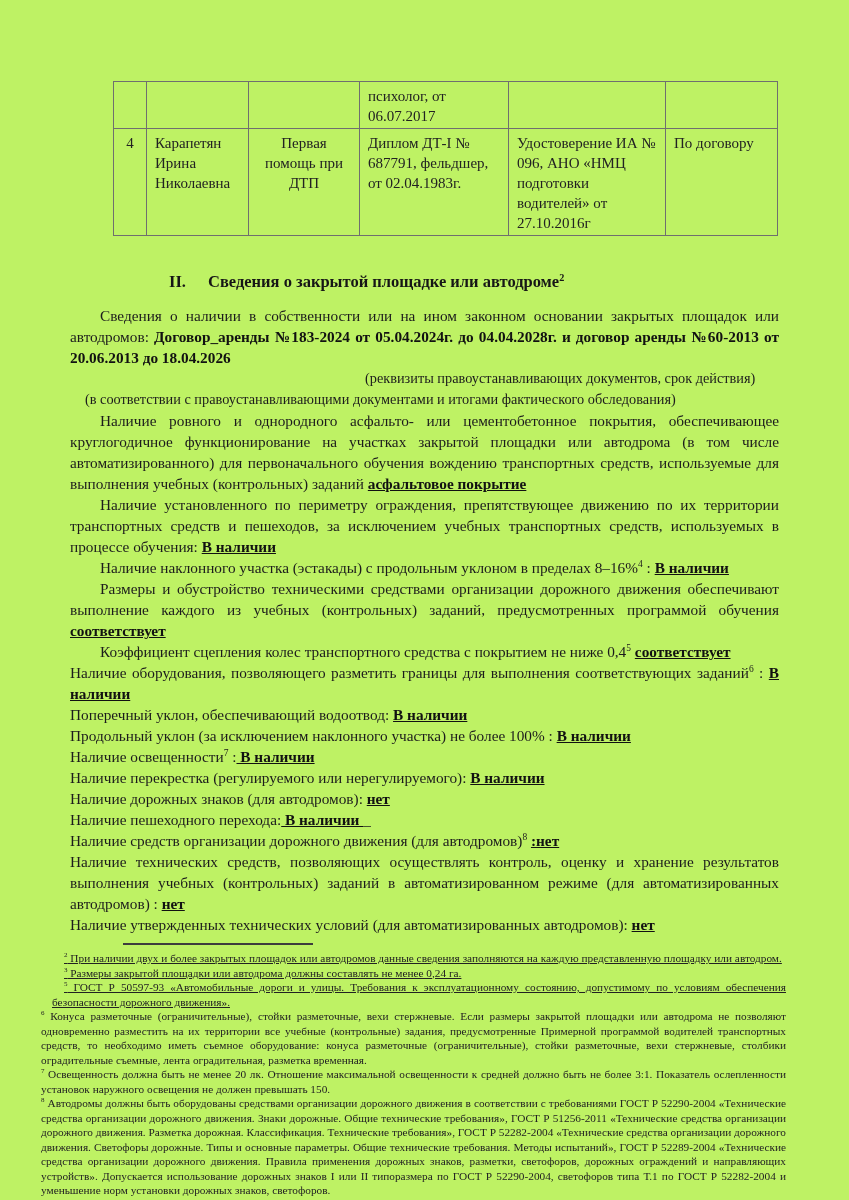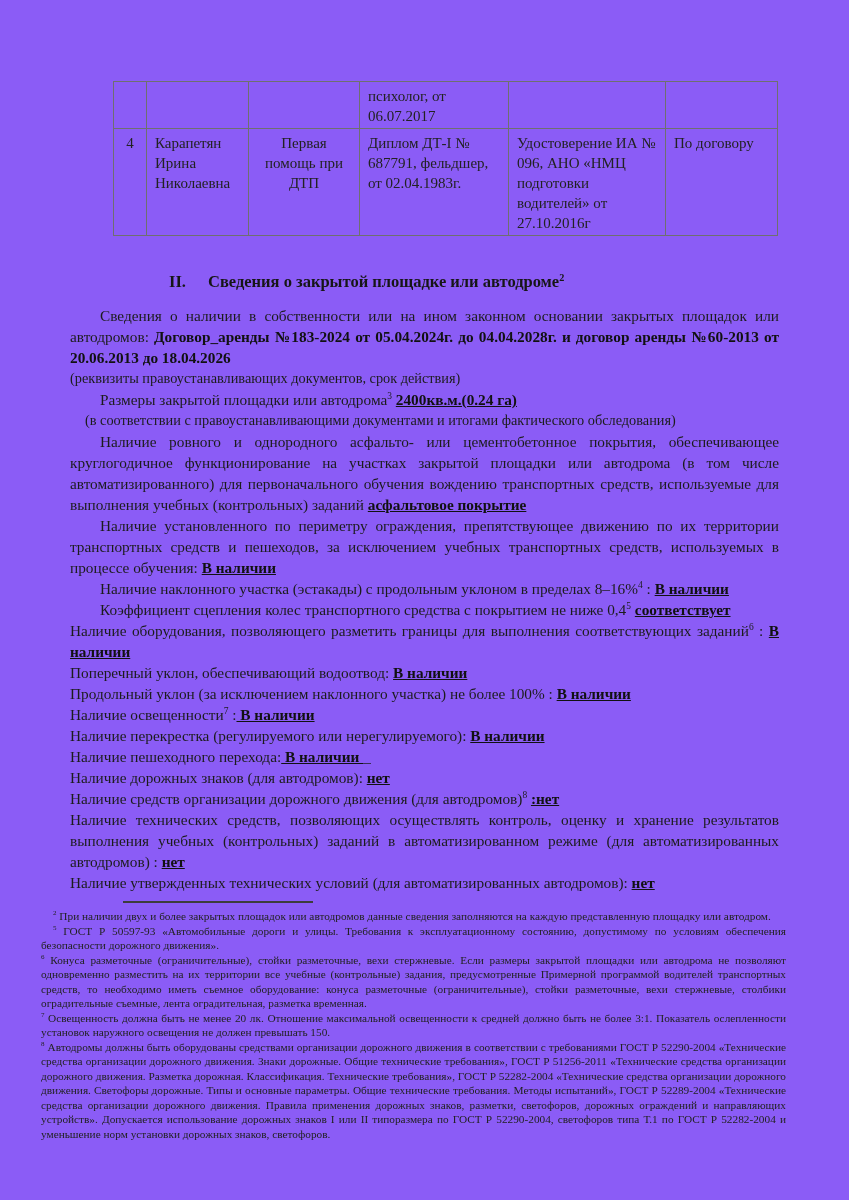--- a/index.html
+++ b/index.html
@@ -1,20 +1,20 @@
 <!DOCTYPE html>
 <html><head>
 <meta charset="utf-8">
 <style>
   html,body{margin:0;padding:0;background:#e8e8e8;}
   .page{
     position:relative;
     width:849px;height:1200px;
     margin:0 auto;
-    background:#8b5cf6;
+    background:#bef264;
     color:#1f1f1f;
     font-family:"Liberation Serif","DejaVu Serif",serif;
     overflow:hidden;
     box-sizing:border-box;
     padding:81px 70px 0 70px;
   }
   
   table.doc-table{
     border-collapse:collapse;
     table-layout:fixed;
@@ -38,42 +38,42 @@
     margin:36px 0 13px 99px;
     font-weight:bold;
     font-size:16.5px;
     color:#161616;
   }
   .heading .h-num{display:inline-block;min-width:18px;margin-right:21px;}
   
   .body-text{font-size:15.3px;line-height:21px;text-align:justify;color:#1c1c1c;}
   .para{margin:0;}
   .para.indent{text-indent:30px;}
-  .para.caption-shift{text-align:left;white-space:nowrap;font-size:14.3px;}
+  .para.caption-shift{margin-left:295px;text-align:left;white-space:nowrap;font-size:14.3px;}
   .para.caption-indent{text-indent:15px;text-align:left;white-space:nowrap;font-size:14.3px;}
   .b{font-weight:bold;color:#111;}
   .u{text-decoration:underline;}
   sup{font-size:0.62em;line-height:0;}
   
   .footnote-separator{
     width:190px;
     border-top:2px solid #3d3d3d;
     margin:8px 0 6px 53px;
     height:0;
   }
   .footnotes{
     margin-left:-29px;
     margin-right:-7px;
     font-size:11.3px;
     line-height:14.5px;
     text-align:justify;
     color:#222;
   }
   .fn{margin:0;}
-  .fn.fn-indented{text-indent:12px;}
+  .fn.fn-indented{margin-left:11px;text-indent:12px;text-decoration:underline;}
 </style>
 </head>
 <body>
 
 <div class="page">
 
   <table class="doc-table">
     <colgroup>
       <col style="width:33px">
         <col style="width:102px">
@@ -102,41 +102,42 @@
   </tbody>
     </table>
 
   <div class="heading">
     <span class="h-num">II.</span><span>Сведения о закрытой площадке или автодроме</span><sup>2</sup>
   </div>
 
   <div class="body-text" id="body-paragraphs">
       <div class="para indent"><span>Сведения о наличии  в собственности или на ином законном основании закрытых площадок или автодромов: </span><span class="b">Договор_аренды №183-2024 от 05.04.2024г. до 04.04.2028г. и договор аренды №60-2013 от 20.06.2013 до  18.04.2026</span></div>
       <div class="para caption-shift"><span>(реквизиты правоустанавливающих документов, срок действия)</span></div>
-      <div class="para indent"><span>Размеры закрытой площадки или автодрома</span><sup>3</sup><span> </span><span class="b u">2400кв.м.(0.24 га)</span></div>
       <div class="para caption-indent"><span>(в соответствии с  правоустанавливающими документами и итогами фактического обследования)</span></div>
       <div class="para indent"><span>Наличие ровного и однородного асфальто- или цементобетонное покрытия, обеспечивающее круглогодичное функционирование  на участках закрытой площадки или автодрома (в том числе автоматизированного) для первоначального обучения вождению транспортных средств, используемые для выполнения учебных (контрольных) заданий </span><span class="b u">асфальтовое покрытие</span></div>
       <div class="para indent"><span>Наличие установленного по периметру ограждения, препятствующее движению по их территории транспортных средств и пешеходов, за исключением учебных транспортных средств, используемых в процессе обучения: </span><span class="b u">В наличии</span></div>
       <div class="para indent"><span>Наличие наклонного участка (эстакады) с продольным уклоном в пределах 8–16%</span><sup>4</sup><span> :  </span><span class="b u">В наличии</span></div>
+      <div class="para indent"><span>Размеры и обустройство техническими средствами организации дорожного движения обеспечивают выполнение каждого из учебных (контрольных) заданий, предусмотренных программой обучения </span><span class="b u">соответствует</span></div>
       <div class="para indent"><span>Коэффициент сцепления колес транспортного средства с покрытием не ниже 0,4</span><sup>5</sup><span> </span><span class="b u">соответствует</span></div>
       <div class="para flush"><span>Наличие оборудования, позволяющего  разметить границы для  выполнения соответствующих заданий</span><sup>6</sup><span> : </span><span class="b u">В наличии</span></div>
       <div class="para flush"><span>Поперечный уклон, обеспечивающий водоотвод: </span><span class="b u">В наличии</span></div>
       <div class="para flush"><span>Продольный уклон (за исключением наклонного участка) не более 100% : </span><span class="b u">В наличии</span></div>
       <div class="para flush"><span>Наличие освещенности</span><sup>7</sup><span> :</span><span class="b u">  В наличии</span></div>
       <div class="para flush"><span>Наличие перекрестка (регулируемого или нерегулируемого): </span><span class="b u">В наличии</span></div>
+      <div class="para flush"><span>Наличие дорожных знаков (для автодромов): </span><span class="b u">нет</span></div>
       <div class="para flush"><span>Наличие пешеходного перехода:</span><span class="b u">  В наличии </span><span> _</span></div>
-      <div class="para flush"><span>Наличие дорожных знаков (для автодромов): </span><span class="b u">нет</span></div>
       <div class="para flush"><span>Наличие средств организации дорожного движения (для автодромов)</span><sup>8</sup><span> </span><span class="b u">:нет</span></div>
       <div class="para flush"><span>Наличие технических средств, позволяющих осуществлять контроль, оценку и хранение результатов выполнения учебных (контрольных) заданий в автоматизированном режиме (для автоматизированных автодромов) : </span><span class="b u">нет</span></div>
       <div class="para flush"><span>Наличие утвержденных технических условий (для автоматизированных автодромов): </span><span class="b u"> нет</span></div>
     </div>
 
   <div class="footnote-separator"></div>
 
   <div class="footnotes" id="footnotes">
       <div class="fn fn-indented"><sup>2</sup><span> При наличии двух и более  закрытых площадок или автодромов данные сведения заполняются на каждую представленную площадку или автодром.</span></div>
+      <div class="fn fn-indented"><sup>3</sup><span> Размеры закрытой площадки или автодрома должны составлять не менее 0,24 га.</span></div>
       <div class="fn fn-indented"><sup>5</sup><span> ГОСТ Р 50597-93 «Автомобильные дороги и улицы. Требования к эксплуатационному состоянию, допустимому по условиям обеспечения безопасности дорожного движения».</span></div>
       <div class="fn fn-flush"><sup>6</sup><span> Конуса разметочные (ограничительные), стойки разметочные, вехи стержневые. Если размеры закрытой площадки или автодрома не позволяют одновременно разместить на их территории все учебные (контрольные) задания, предусмотренные Примерной программой водителей транспортных средств, то  необходимо иметь съемное оборудование: конуса разметочные (ограничительные), стойки разметочные, вехи стержневые, столбики оградительные съемные, лента оградительная, разметка временная.</span></div>
       <div class="fn fn-flush"><sup>7</sup><span> Освещенность должна быть не менее 20 лк. Отношение максимальной освещенности к средней должно быть не более 3:1. Показатель ослепленности установок наружного освещения не должен превышать 150.</span></div>
       <div class="fn fn-flush"><sup>8</sup><span> Автодромы  должны быть оборудованы средствами организации дорожного движения в соответствии с требованиями ГОСТ Р 52290-2004 «Технические средства организации дорожного движения. Знаки дорожные. Общие технические требования», ГОСТ Р 51256-2011 «Технические средства организации дорожного движения. Разметка дорожная. Классификация. Технические требования», ГОСТ Р 52282-2004 «Технические средства организации дорожного движения. Светофоры дорожные. Типы и основные параметры. Общие технические требования. Методы испытаний», ГОСТ Р 52289-2004 «Технические средства организации дорожного движения. Правила применения дорожных знаков, разметки, светофоров, дорожных ограждений и направляющих устройств». Допускается использование дорожных знаков I или II типоразмера по ГОСТ Р 52290-2004, светофоров типа Т.1 по ГОСТ Р 52282-2004 и уменьшение норм установки дорожных знаков, светофоров.</span></div>
     </div>
 
 </div>
 
 </body></html>

